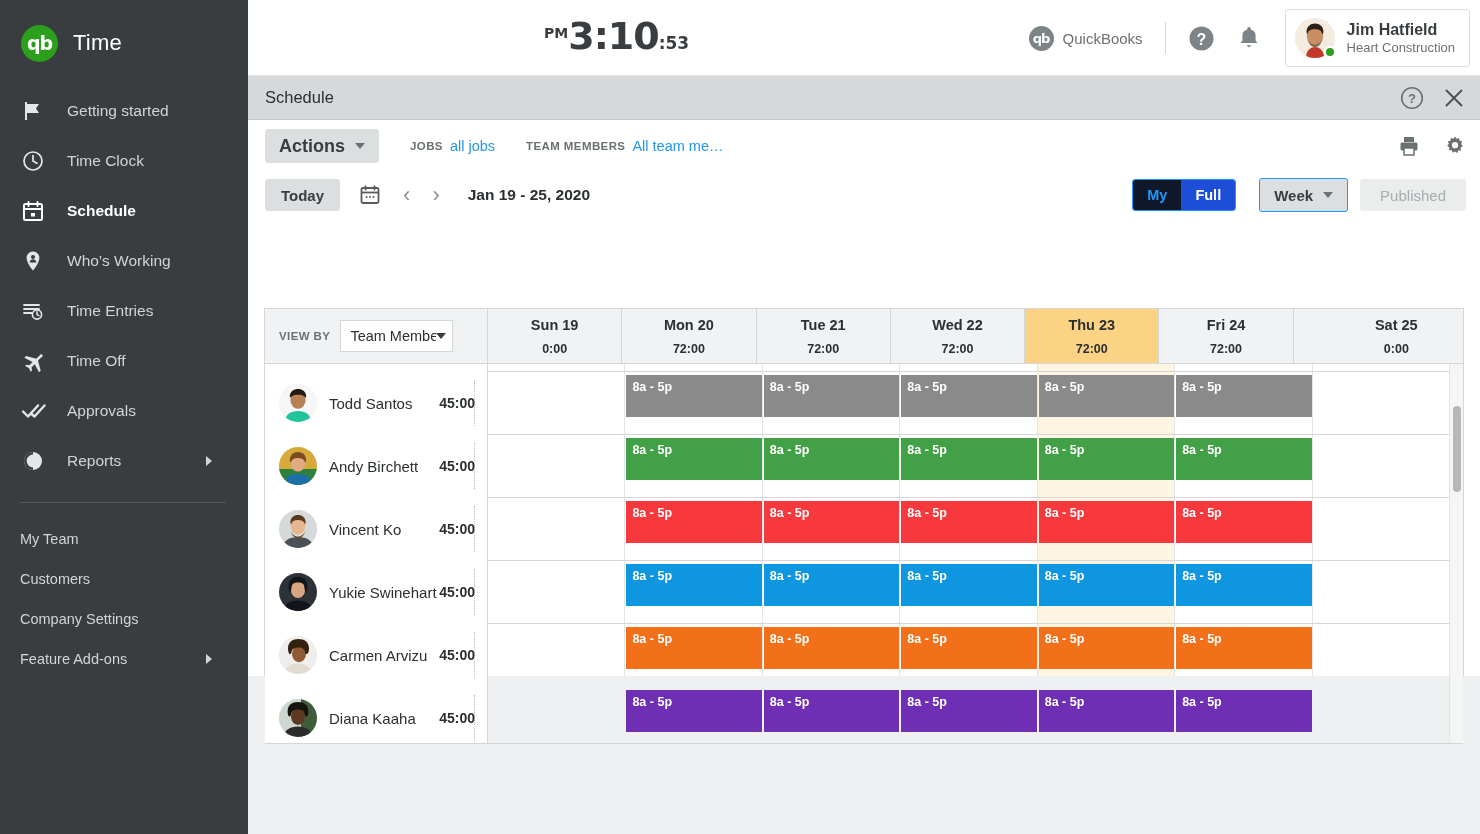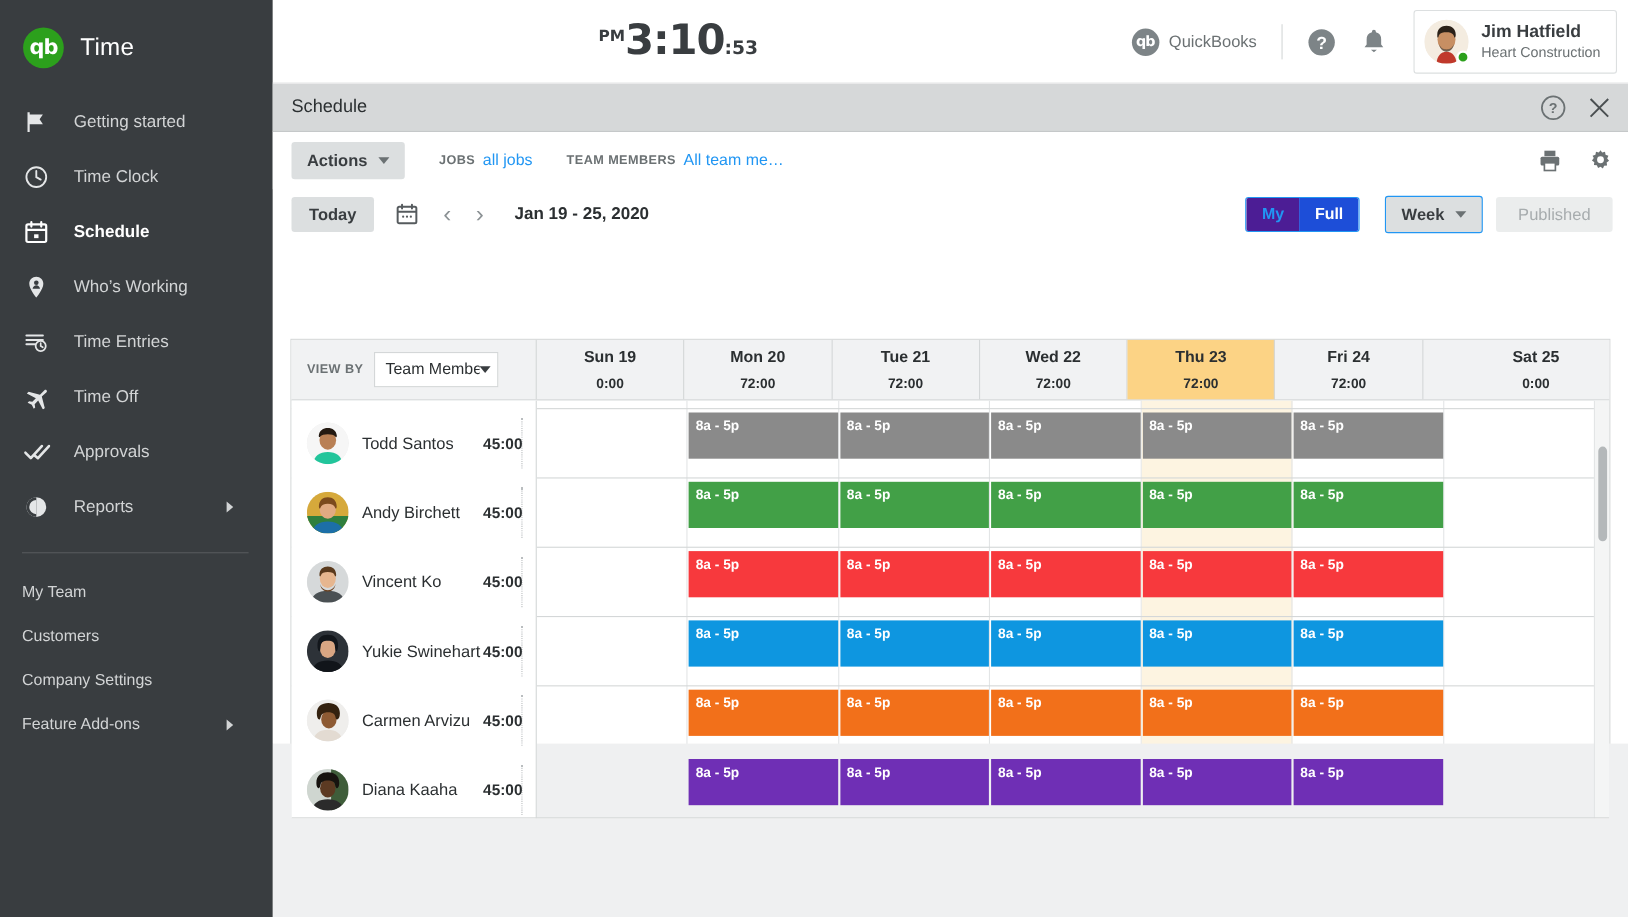--- a/index.html
+++ b/index.html
@@ -87,21 +87,21 @@
   .panel-head {
     height: 44px; background: #d6d8d9; display: flex; align-items: center;
     padding: 0 14px 0 17px; border-bottom: 1px solid #c5c8c9;
   }
   .panel-title { font-size: 16.5px; color: #2b2f31; flex: 1; }
   .panel-head .hd-ico { color: #6b7173; cursor: pointer; margin-left: 18px; display: flex; }
 
   .toolbar { height: 52px; display: flex; align-items: center; padding: 0 14px 0 17px; background: #fff; }
   .actions-btn {
     background: #dcdfe0; border-radius: 3px; height: 34px; padding: 0 14px;
-    display: flex; align-items: center; color: #393d40; font-size: 15px; font-weight: bold; cursor: pointer;
+    display: flex; align-items: center; color: #393d40; font-size: 18px; font-weight: bold; cursor: pointer;
   }
   .caret-dn { width: 0; height: 0; border-top: 6px solid #6b7173;
     border-left: 5px solid transparent; border-right: 5px solid transparent; margin-left: 10px; }
   .filter-group { display: flex; align-items: center; margin-left: 31px; }
   .filter-key { font-size: 11.5px; color: #6b7173; letter-spacing: .4px; font-weight: bold; }
   .filter-val { font-size: 14.5px; color: #2196f3; margin-left: 7px; cursor: pointer; }
   .tb-spacer { flex: 1; }
   .toolbar .tbr-ico { color: #6b7173; cursor: pointer; margin-left: 24px; display: flex; }
 
   .daterow { height: 46px; display: flex; align-items: center; padding: 0 14px 0 17px; }
@@ -109,21 +109,21 @@
     background: #dcdfe0; border-radius: 3px; height: 32px; padding: 0 16px;
     display: flex; align-items: center; font-size: 15px; color: #393d40; font-weight: bold; cursor: pointer; text-align: center;
   }
   .dr-ico { margin-left: 19px; color: #565b5e; cursor: pointer; display: flex; }
   .chev { font-size: 22px; color: #8b9194; cursor: pointer; margin-left: 22px; line-height: 1; }
   .date-range { margin-left: 28px; font-size: 15.5px; font-weight: bold; color: #2b2f31; }
 
   .seg { margin-left: auto; display: flex; border: 1px solid #2196f3; border-radius: 3px; overflow: hidden; height: 32px; }
   .seg div { padding: 0 14px; display: flex; align-items: center; font-size: 14.5px; font-weight: bold; cursor: pointer; }
   .seg .on { background: #1d4ed8; color: #fff; text-align: center; }
-  .seg .off { background: #4c1d95; color: #2196f3; }
+  .seg .off { background: #0f172a; color: #2196f3; }
   .week-btn {
     margin-left: 23px; height: 34px; padding: 0 14px; display: flex; align-items: center;
     background: #dcdfe0; border: 1px solid #2196f3; border-radius: 3px;
     font-size: 15px; font-weight: bold; color: #393d40; cursor: pointer;
   }
   .pub-btn {
     margin-left: 12px; height: 32px; padding: 0 20px; display: flex; align-items: center;
     background: #ebeded; border-radius: 3px; font-size: 15px; color: #a7acae; cursor: default;
   }
 

